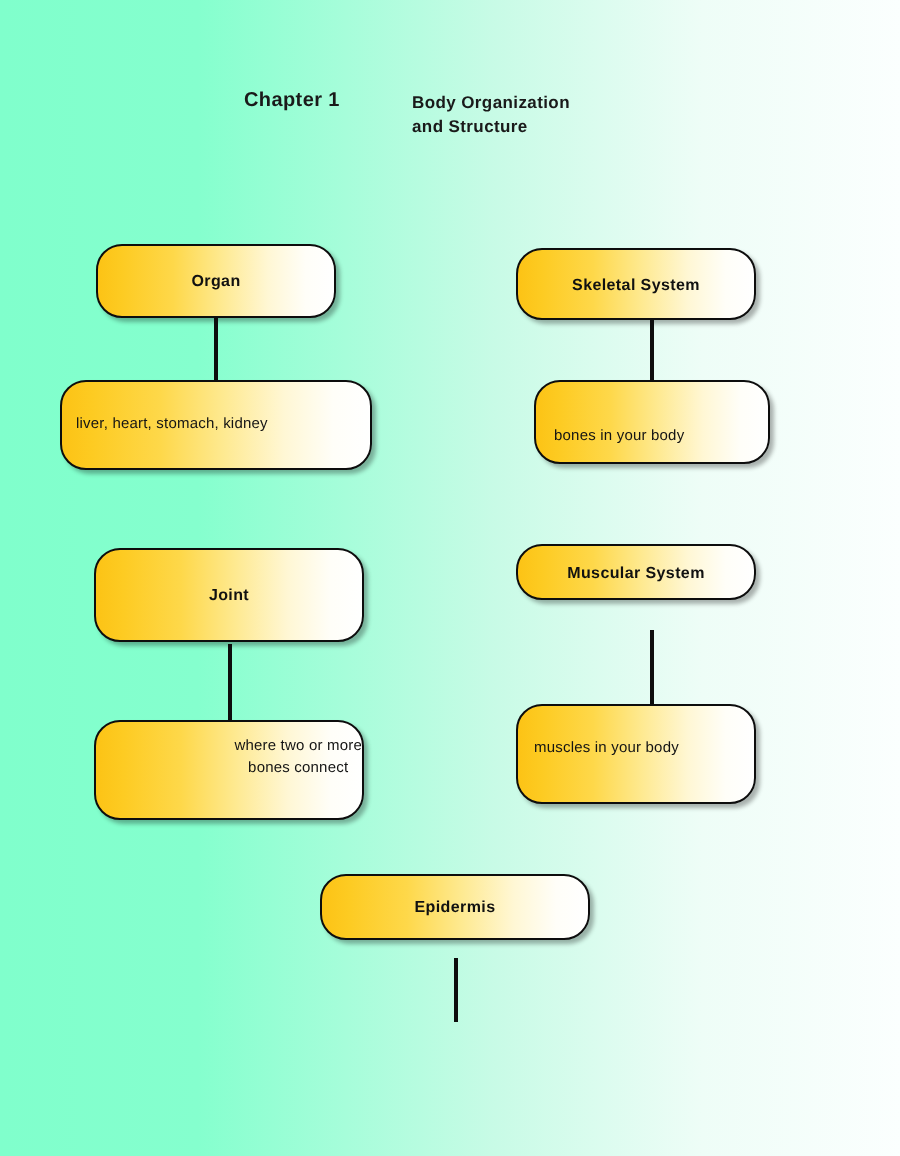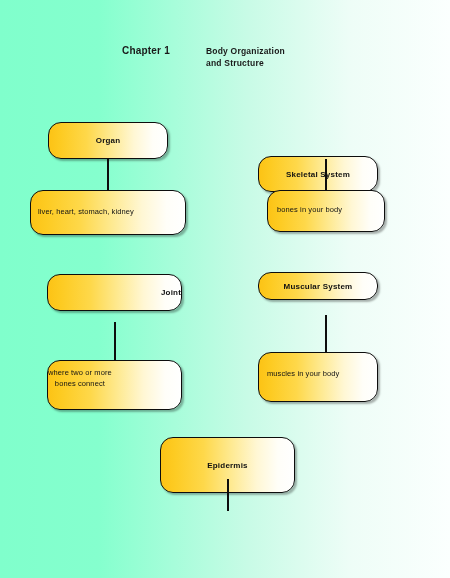--- a/index.html
+++ b/index.html
@@ -62,21 +62,21 @@
   }
   .node.term {
     align-items: center;
     justify-content: center;
   }
   .node.desc {
     align-items: flex-start;
     justify-content: flex-start;
   }
   .node.desc.centered {
-    justify-content: flex-start;
+    justify-content: flex-end;
   }
 
   .node-label {
     font-size: 8px;
     font-weight: bold;
     color: #111111;
     letter-spacing: 0.2px;
     text-align: center;
     white-space: nowrap;
   }
@@ -107,43 +107,43 @@
 and Structure</div>
 
   <div class="node term" style="left:48px; top:122px; width:120px; height:37px;">
     <span class="node-label">Organ</span>
   </div>
   <div class="connector" style="left:107px; top:158px; height:33px;"></div>
   <div class="node desc" style="left:30px; top:190px; width:156px; height:45px; padding:15px 0 0 7px;text-align:center;">
     <span class="node-text">liver, heart, stomach, kidney</span>
   </div>
 
-  <div class="node term" style="left:258px; top:124px; width:120px; height:36px;margin-top:32px;">
+  <div class="node term" style="left:258px; top:124px; width:120px; height:36px;">
     <span class="node-label">Skeletal System</span>
   </div>
   <div class="connector" style="left:325px; top:159px; height:32px;"></div>
-  <div class="node desc" style="left:267px; top:190px; width:118px; height:42px; padding:13px 16px 0 9px;">
+  <div class="node desc" style="left:267px; top:190px; width:118px; height:42px; padding:13px 16px 0 9px;align-items:center;">
     <span class="node-text">bones in your body</span>
   </div>
 
-  <div class="node term" style="left:47px; top:274px; width:135px; height:37px;justify-content:flex-end;">
+  <div class="node term" style="left:47px; top:274px; width:135px; height:47px;">
     <span class="node-label">Joint</span>
   </div>
   <div class="connector" style="left:114px; top:322px; height:39px;"></div>
   <div class="node desc centered" style="left:47px; top:360px; width:135px; height:50px; padding:6px 0 0 0;">
     <span class="node-text ctr">where two or more
 bones connect</span>
   </div>
 
   <div class="node term" style="left:258px; top:272px; width:120px; height:28px;">
     <span class="node-label">Muscular System</span>
   </div>
   <div class="connector" style="left:325px; top:315px; height:38px;"></div>
   <div class="node desc" style="left:258px; top:352px; width:120px; height:50px; padding:15px 10px 0 8px;">
     <span class="node-text">muscles in your body</span>
   </div>
 
-  <div class="node term" style="left:160px; top:437px; width:135px; height:56px;">
+  <div class="node term" style="left:160px; top:437px; width:135px; height:33px;">
     <span class="node-label">Epidermis</span>
   </div>
   <div class="connector" style="left:227px; top:479px; height:32px;"></div>
 
 </div>
 
 </body></html>

